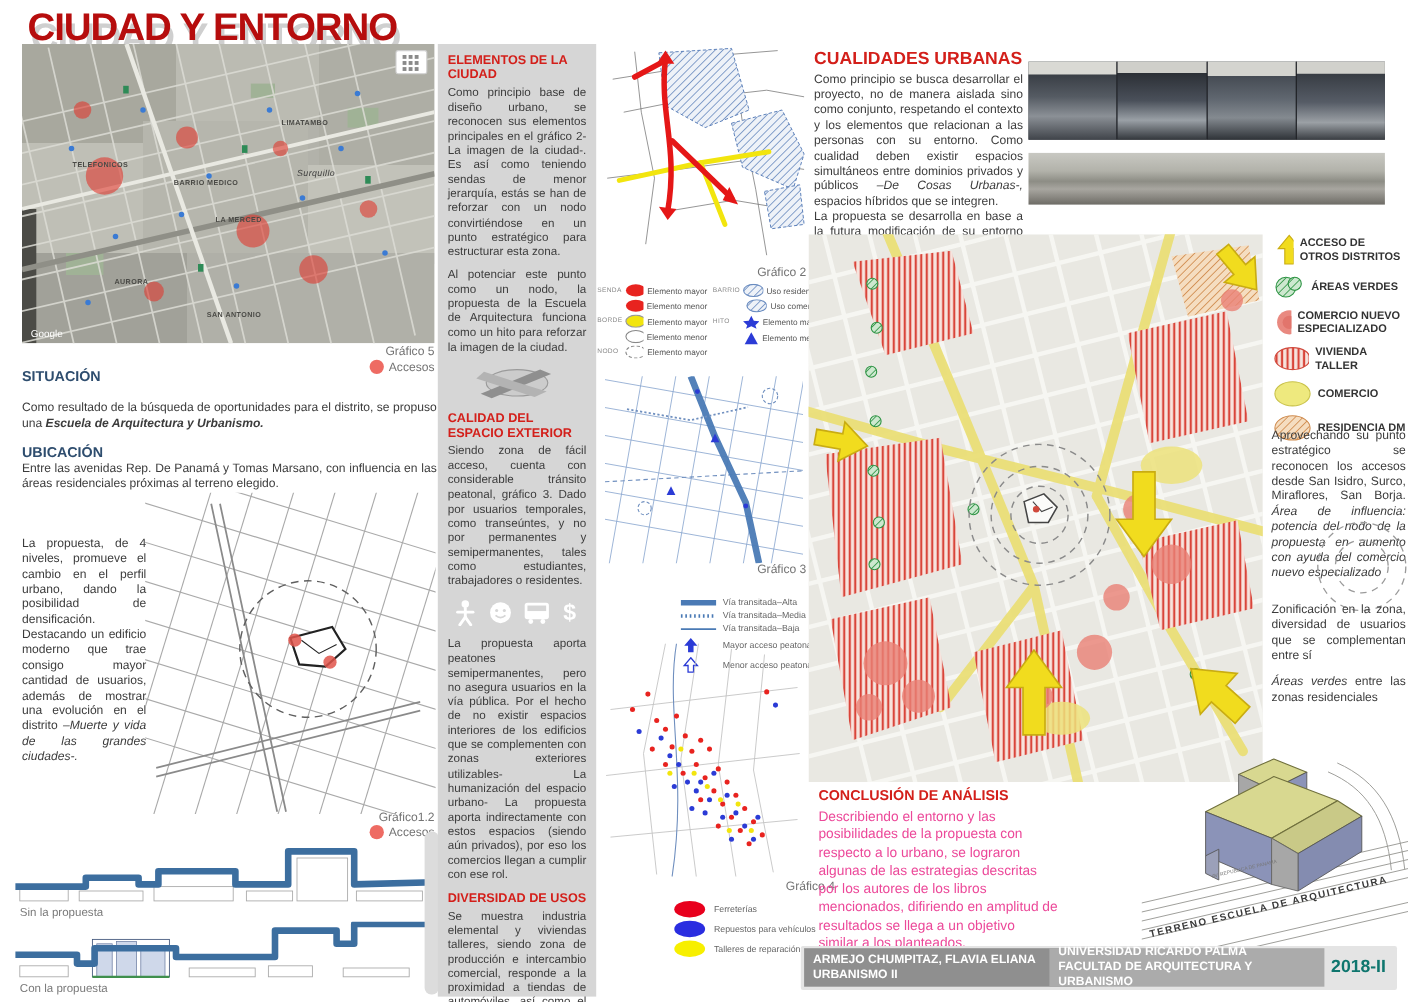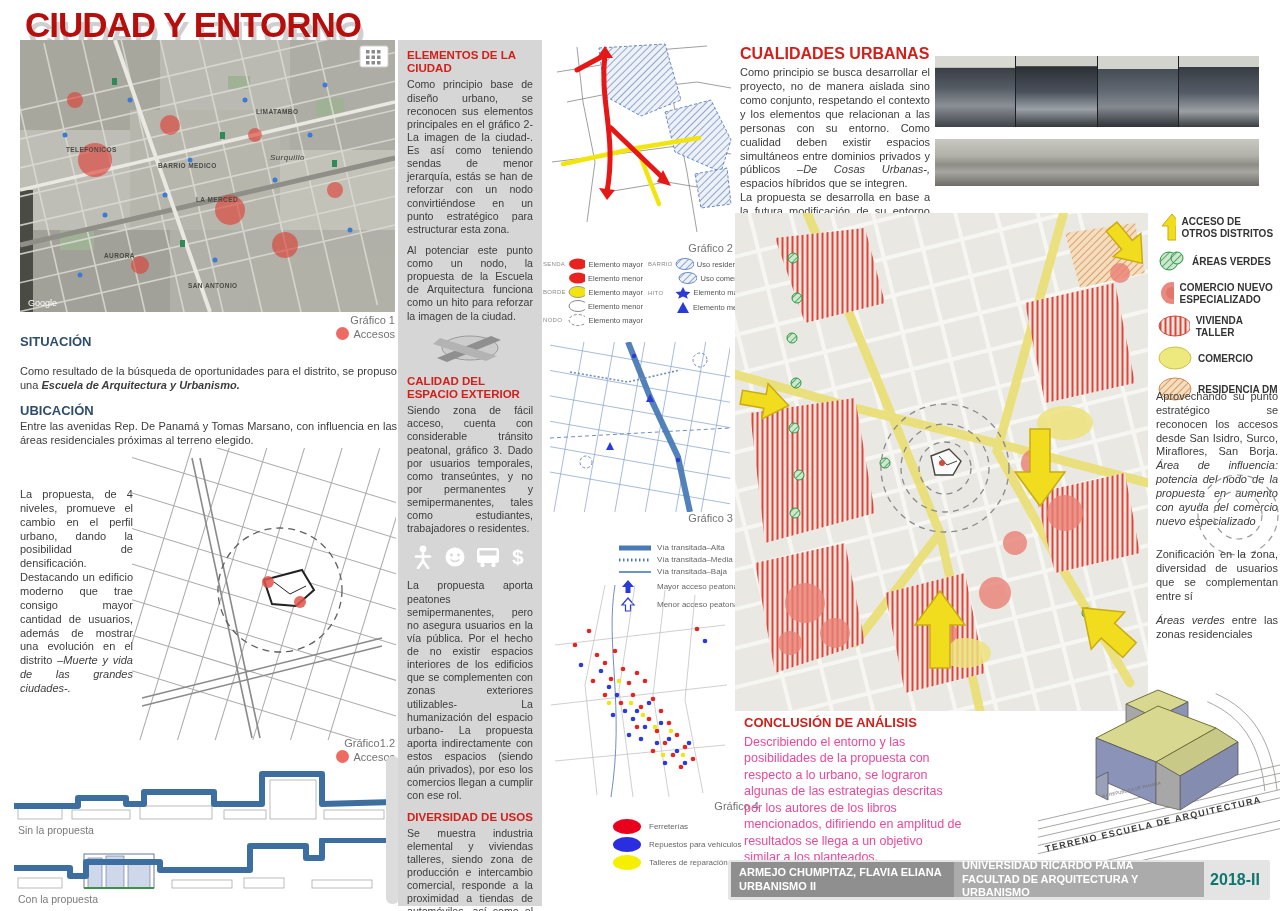--- a/index.html
+++ b/index.html
@@ -145,21 +145,21 @@
         <rect x="357" y="15.5" width="3.5" height="3.5"></rect>
       <rect x="346" y="21" width="3.5" height="3.5"></rect>
         <rect x="351.5" y="21" width="3.5" height="3.5"></rect>
         <rect x="357" y="21" width="3.5" height="3.5"></rect>
     </g>
   </g>
   <text x="8" y="266" font-size="9" fill="#ffffff">Google</text>
 </svg>
 
 <div class="abs" style="left:290px;top:314px;width:105px;text-align:right">
-  <div class="cap">Gráfico 1</div>
+  <div class="cap">Gráfico 5</div>
   <div style="display:flex;align-items:center;justify-content:flex-end;margin-top:1px">
     <span style="width:13px;height:13px;border-radius:50%;background:#ee6b63;display:inline-block;margin-right:4px"></span>
     <span class="cap">Accesos</span>
   </div>
 </div>
 
 <div class="abs" style="left:20px;top:334px;width:377px">
   <div class="blue-h">SITUACIÓN</div>
   <div class="jtext">
     <br>

